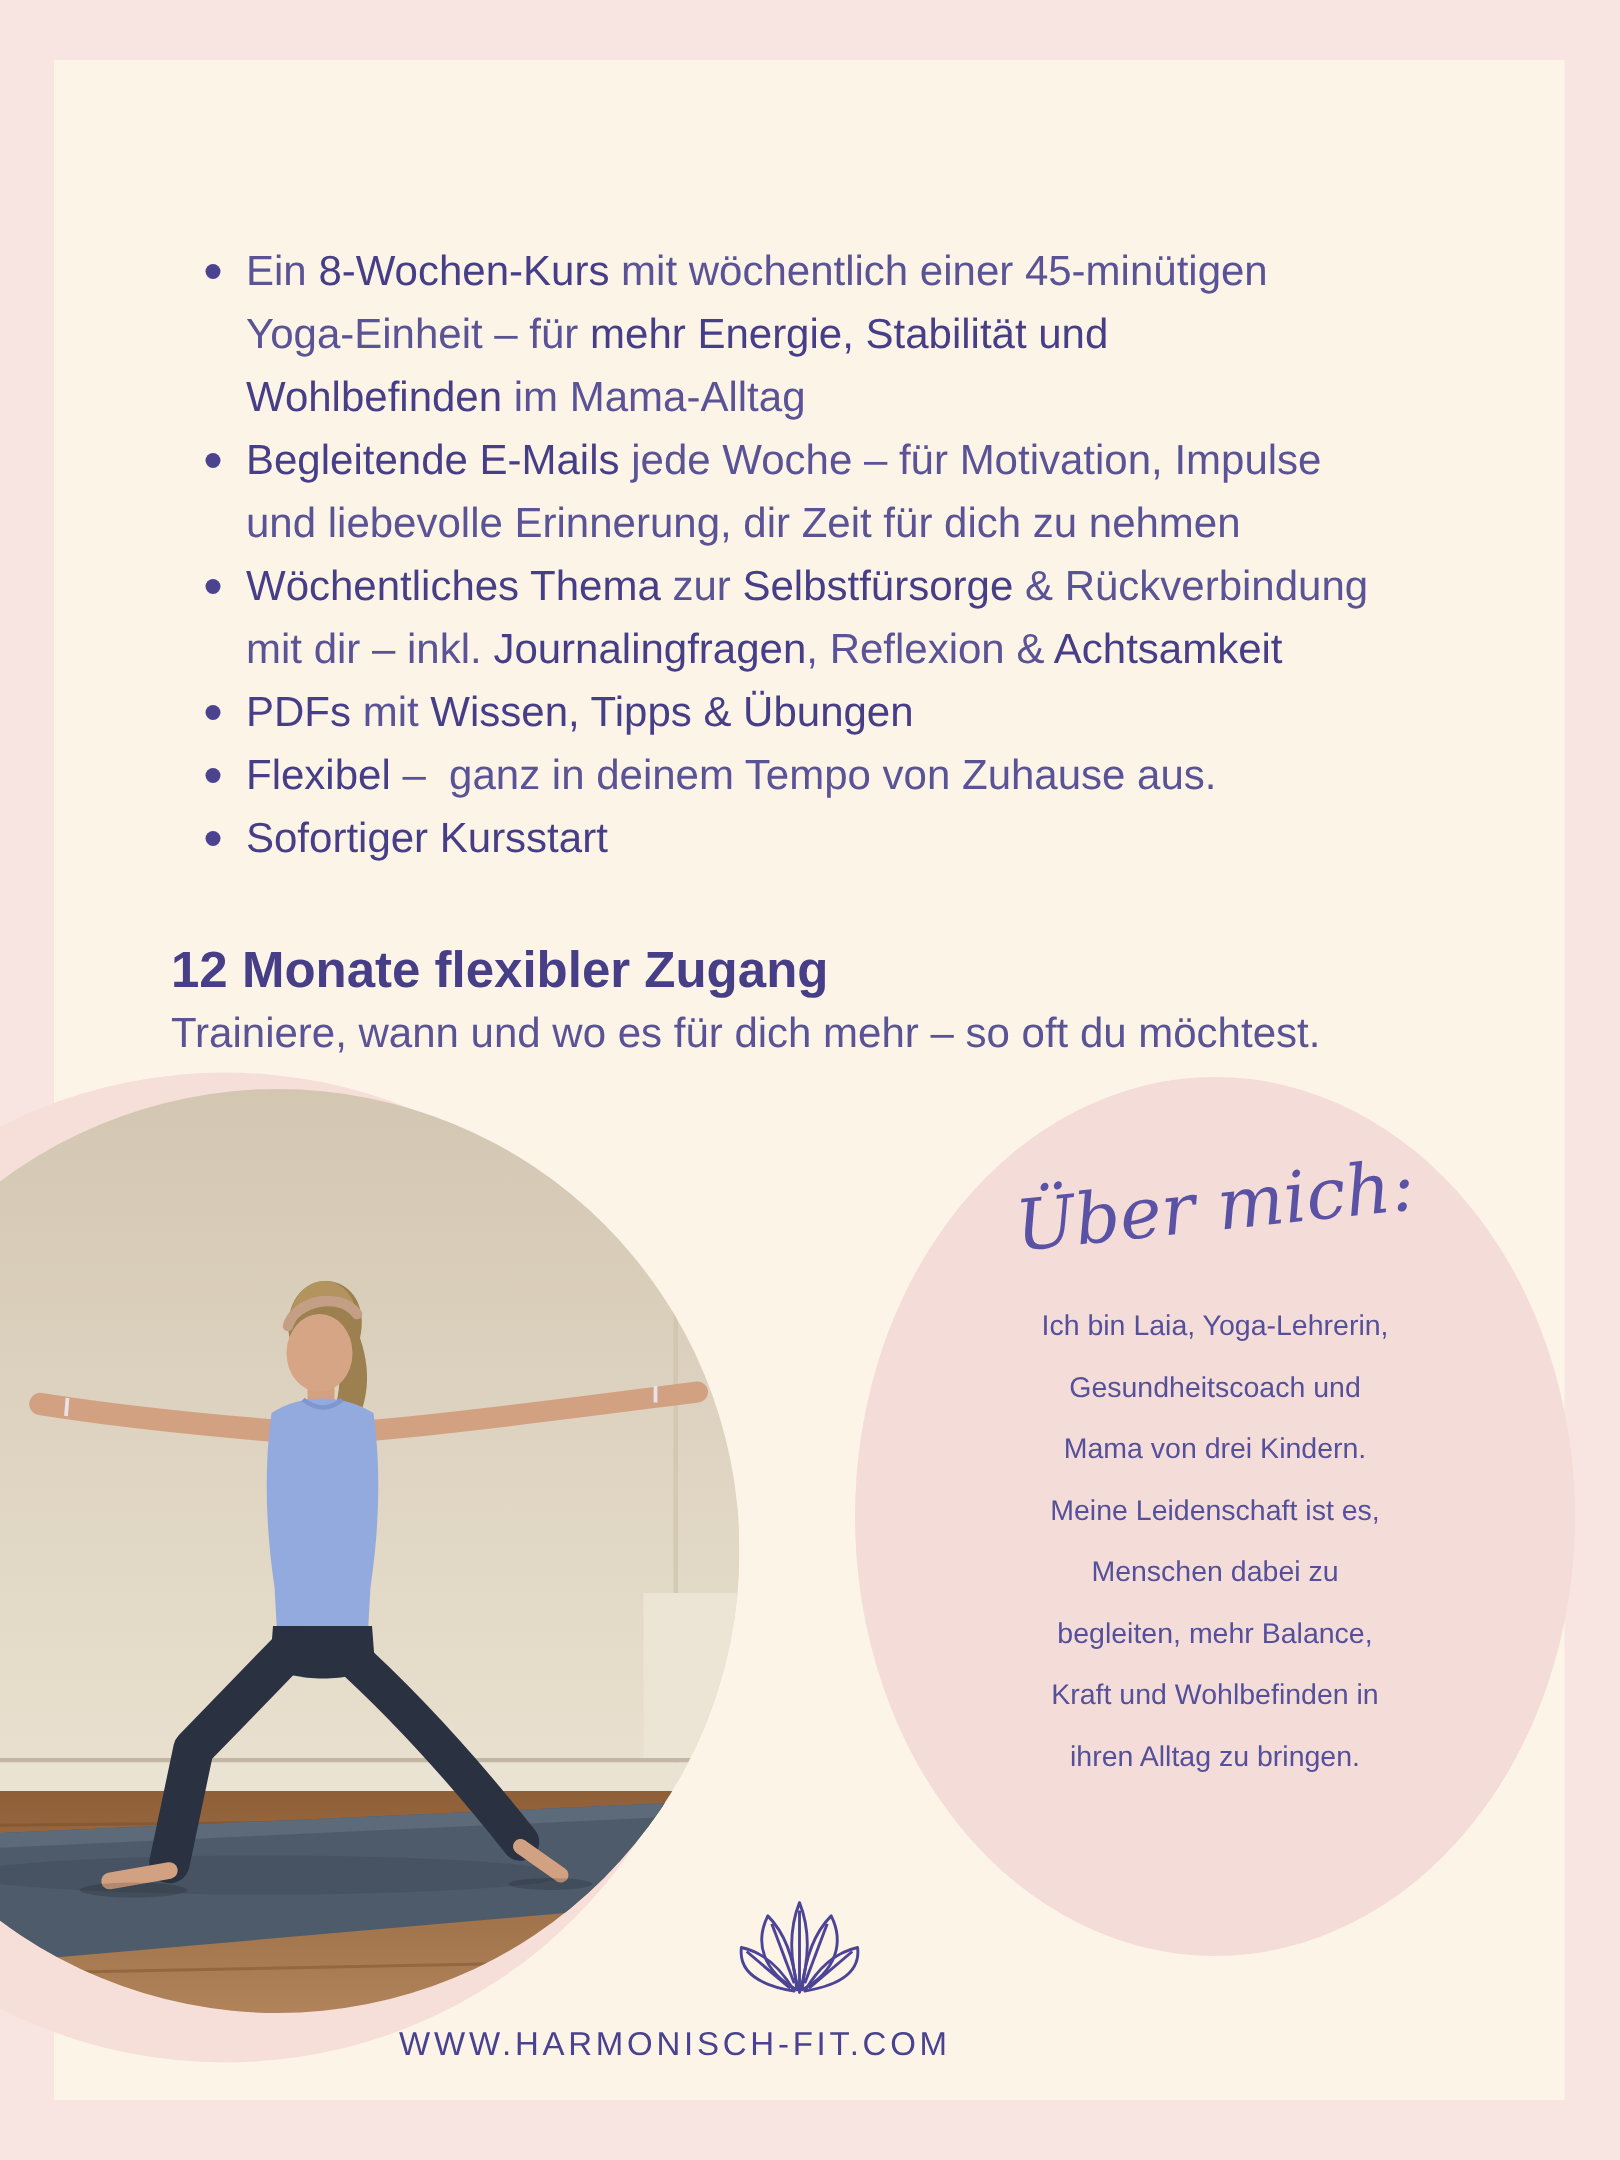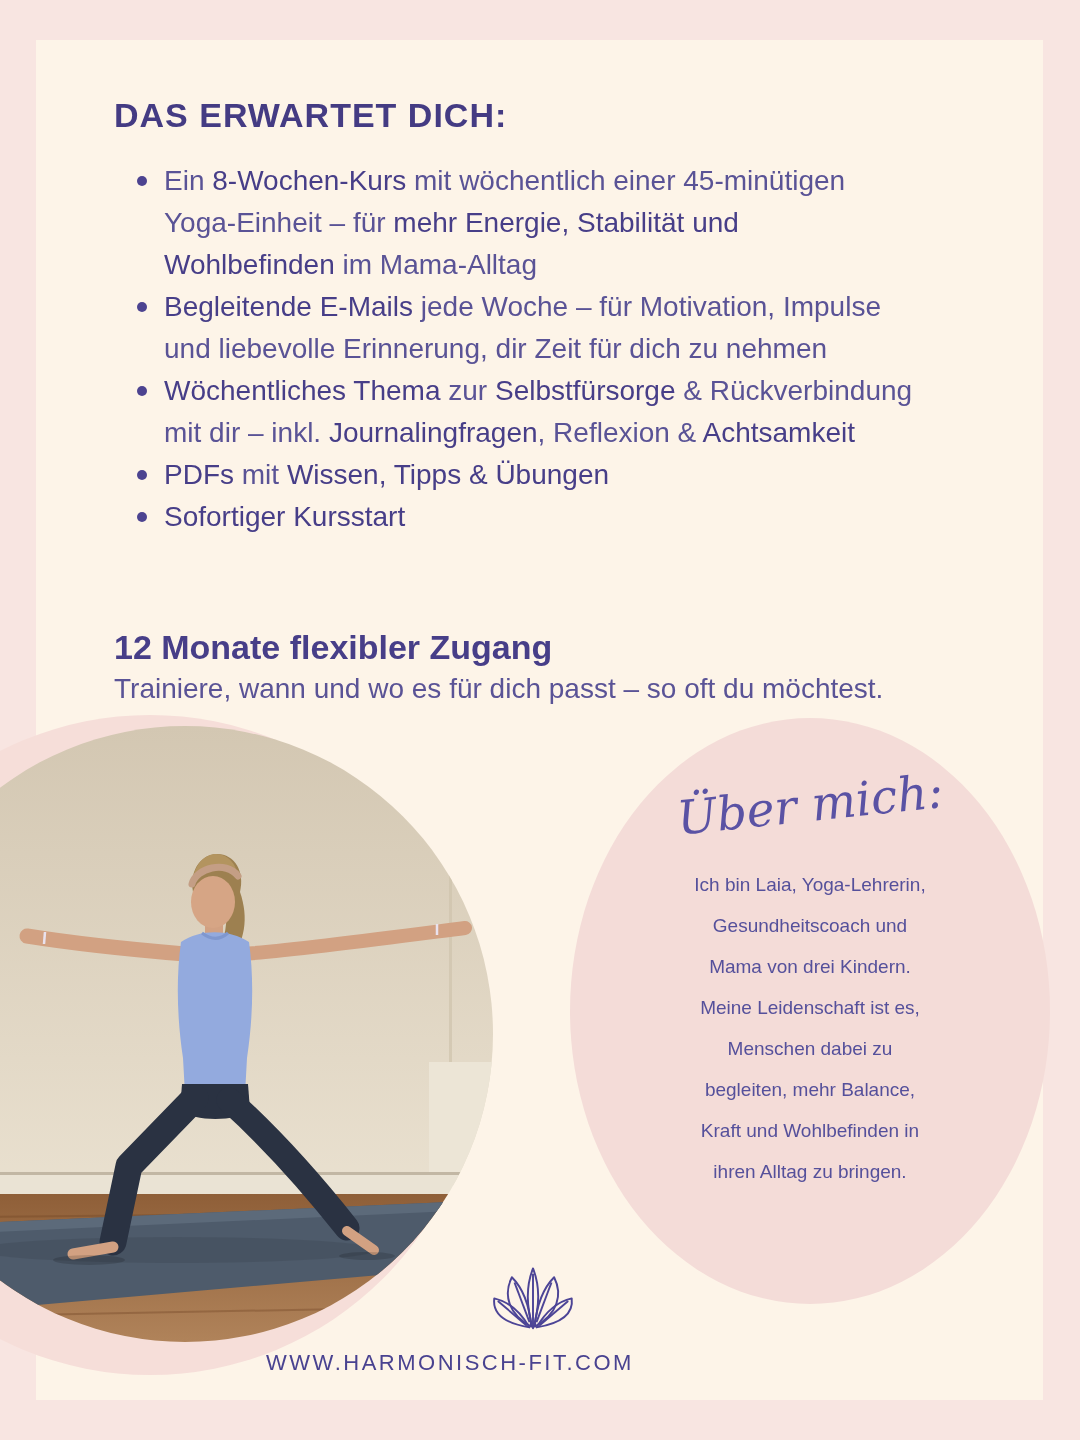--- a/index.html
+++ b/index.html
@@ -77,30 +77,30 @@
     text-align:center;
     font-size:22px; letter-spacing:2.5px; color:#494290;
   }
 </style>
 </head>
 <body>
 
 <div class="page">
 
   <div class="card">
-    <h1 class="page-title">DAS ERWARTET DICH:</h1>
     <ul class="benefits">
         <li><span>Ein </span><span class="b">8-Wochen-Kurs</span><span> mit wöchentlich einer 45-minütigen</span><br><span>Yoga-Einheit – für </span><span class="b">mehr Energie, Stabilität und</span><br><span class="b">Wohlbefinden</span><span> im Mama-Alltag</span></li>
         <li><span class="b">Begleitende E-Mails</span><span> jede Woche – für Motivation, Impulse</span><br><span>und liebevolle Erinnerung, dir Zeit für dich zu nehmen</span></li>
         <li><span class="b">Wöchentliches Thema</span><span> zur </span><span class="b">Selbstfürsorge</span><span> &amp; Rückverbindung</span><br><span>mit dir – inkl. </span><span class="b">Journalingfragen</span><span>, Reflexion &amp; </span><span class="b">Achtsamkeit</span></li>
         <li><span class="b">PDFs</span><span> mit </span><span class="b">Wissen, Tipps &amp; Übungen</span></li>
+        <li><span class="b">Flexibel</span><span> –&nbsp; ganz in deinem Tempo von Zuhause aus.</span></li>
         <li><span class="b">Sofortiger Kursstart</span></li>
       </ul>
     <div class="access-heading">12 Monate flexibler Zugang</div>
-    <div class="access-text">Trainiere, wann und wo es für dich passt – so oft du möchtest.</div>
+    <div class="access-text">Trainiere, wann und wo es für dich mehr – so oft du möchtest.</div>
   </div>
 
   <div class="ring-circle"></div>
 
   <div class="photo-circle">
     <svg width="616" height="616" viewBox="0 0 616 616">
       <defs>
         <linearGradient id="wallGrad" x1="0" y1="0" x2="0" y2="1">
           <stop offset="0" stop-color="#d3c7b2"></stop>
           <stop offset="1" stop-color="#e9e0cf"></stop>

